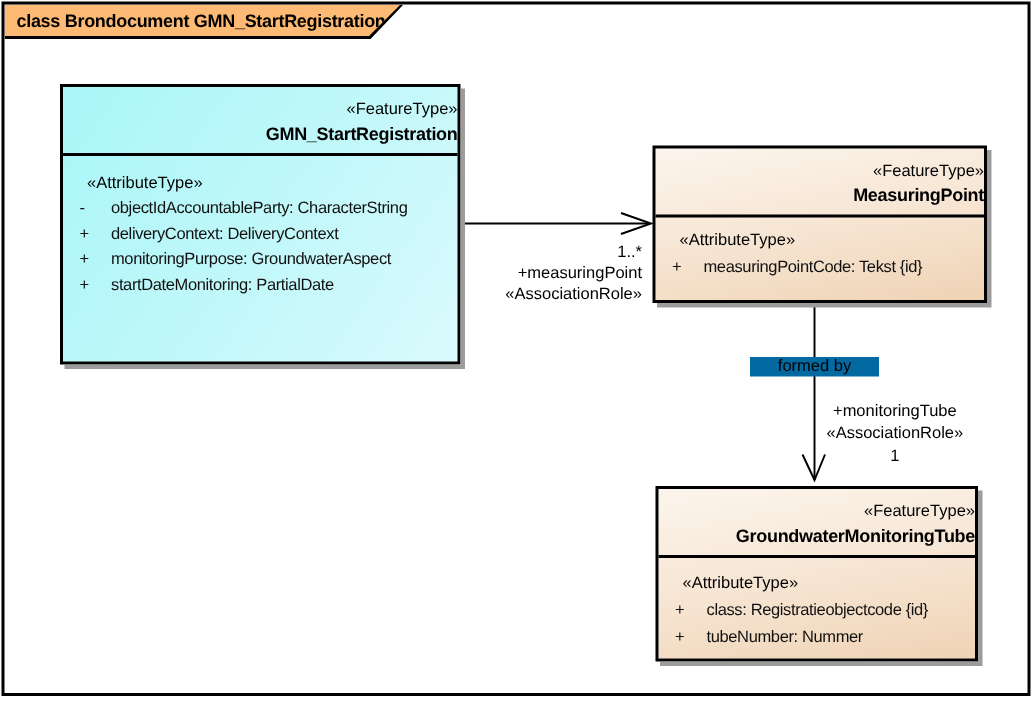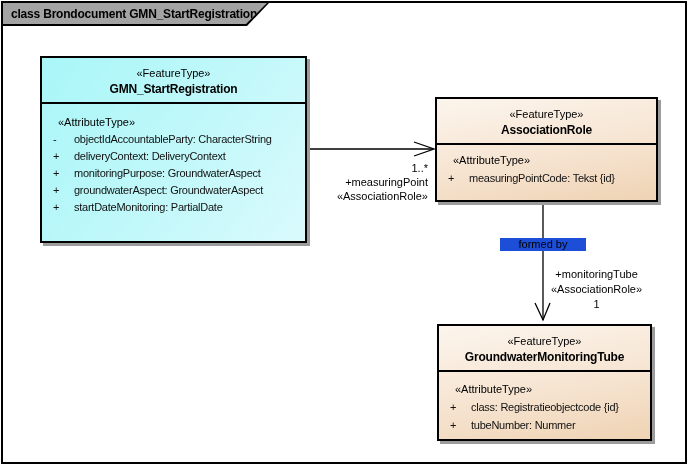--- a/index.html
+++ b/index.html
@@ -22,61 +22,61 @@
   }
   .tab {
     position: absolute; left: 3px; top: 3px;
     width: 266px; height: 23px;
     background: #000;
     clip-path: polygon(0 0, 100% 0, calc(100% - 22px) 100%, 0 100%);
   }
   .tab-inner {
     position: absolute; left: 0; top: 0;
     width: 264px; height: 21px;
-    background: #a3a3a3;
+    background: #fdba74;
     clip-path: polygon(0 0, 100% 0, calc(100% - 21px) 100%, 0 100%);
     display: flex; align-items: center;
     padding-left: 8px;
     font-size: 12px; font-weight: bold; letter-spacing: -0.2px;
     white-space: nowrap;
   }
 
   
   .uml-class {
     position: absolute;
     border: 2px solid #000;
     box-shadow: 3px 3px 0 #9c9c9c;
   }
   .fill-cyan  { background: linear-gradient(125deg, #a9f6f8 0%, #c2f8fa 55%, #dafafd 100%); }
   .fill-peach { background: linear-gradient(170deg, #fcf5ed 0%, #f6e4d1 55%, #efd3b4 100%); }
 
   .cls-header {
     height: 46px;
     border-bottom: 2px solid #000;
-    text-align: center;
+    text-align: right;
     padding-top: 8px;
   }
   .cls-stereo { font-size: 11px; line-height: 15px; }
   .cls-name   { font-size: 12px; font-weight: bold; line-height: 17px; letter-spacing: -0.2px; white-space: nowrap; }
 
   .cls-attrs { overflow: hidden; }
   .attr-stereo { padding-left: 16px; font-size: 11px; line-height: 18px; white-space: nowrap; }
   .attr-row  { font-size: 11px; line-height: 17px; white-space: nowrap; letter-spacing: -0.25px; color: #111; }
   .lh18 .attr-row { line-height: 18px; }
   .attr-row .vis { display: inline-block; width: 21px; margin-left: 11px; letter-spacing: 0; }
 
   
   .pad9  { padding-top: 9px; }
   .pad6  { padding-top: 6px; }
   .pad8  { padding-top: 8px; }
 
   
   .assoc-label { position: absolute; font-size: 11px; color: #000; }
   .lbl-right  { left: 316px; top: 161px; width: 112px; text-align: right; line-height: 14px; }
-  .lbl-formedby { left: 500px; top: 238px; width: 86px; text-align: center; background: #1d4ed8; line-height: 13px; }
+  .lbl-formedby { left: 500px; top: 238px; width: 86px; text-align: center; background: #0369a1; line-height: 13px; }
   .lbl-down   { left: 551px; top: 267px; text-align: center; line-height: 15px; }
 
   svg.connectors { position: absolute; left: 0; top: 0; }
 </style>
 </head>
 <body>
 
 <div class="frame"></div>
 
 <div class="tab">
@@ -106,32 +106,29 @@
     <div class="attr-row">
       <span class="vis">-</span><span>objectIdAccountableParty: CharacterString</span>
     </div>
     <div class="attr-row">
       <span class="vis">+</span><span>deliveryContext: DeliveryContext</span>
     </div>
     <div class="attr-row">
       <span class="vis">+</span><span>monitoringPurpose: GroundwaterAspect</span>
     </div>
     <div class="attr-row">
-      <span class="vis">+</span><span>groundwaterAspect: GroundwaterAspect</span>
-    </div>
-    <div class="attr-row">
       <span class="vis">+</span><span>startDateMonitoring: PartialDate</span>
     </div>
   </div>
 </div>
 
 <div class="uml-class fill-peach" style="left:435px; top:97px; width:223px; height:105px;">
   <div class="cls-header">
     <div class="cls-stereo">«FeatureType»</div>
-    <div class="cls-name">AssociationRole</div>
+    <div class="cls-name">MeasuringPoint</div>
   </div>
   <div class="cls-attrs pad6 lh18">
     <div class="attr-stereo">«AttributeType»</div>
     <div class="attr-row">
       <span class="vis">+</span><span>measuringPointCode: Tekst {id}</span>
     </div>
   </div>
 </div>
 
 <div class="uml-class fill-peach" style="left:437px; top:324px; width:215px; height:117px;">

